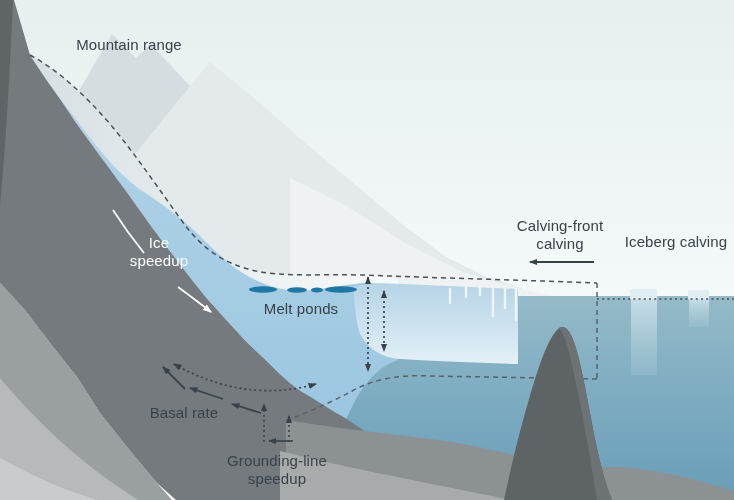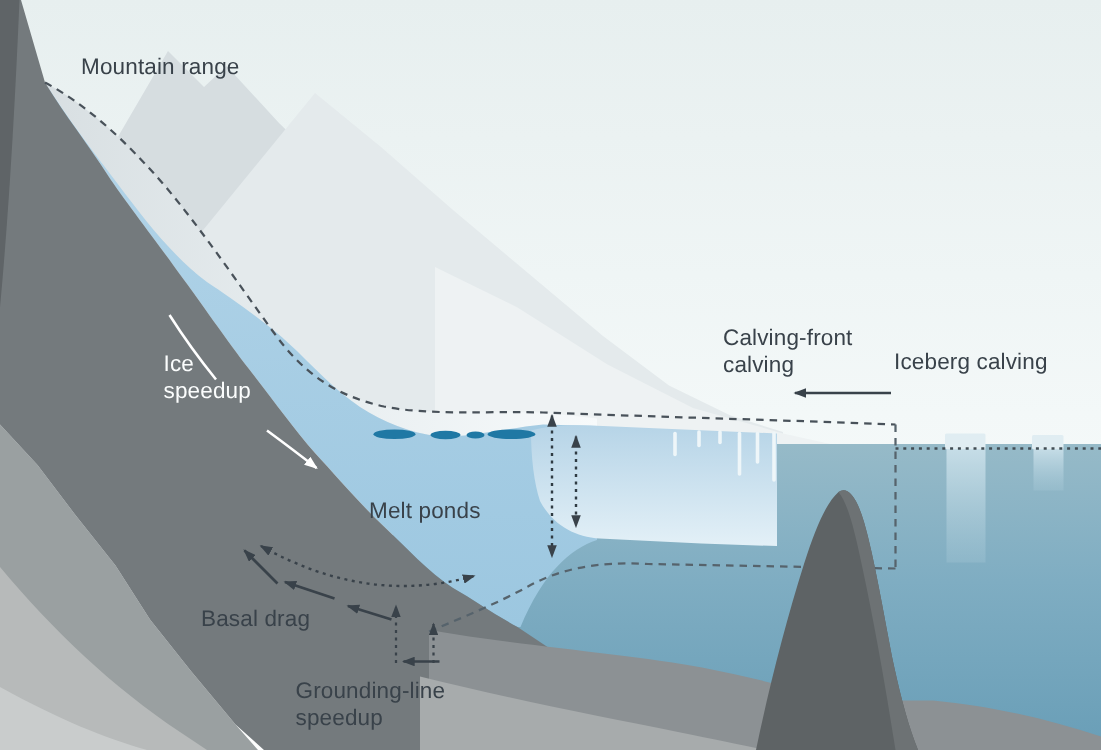--- a/index.html
+++ b/index.html
@@ -1,20 +1,20 @@
 <!DOCTYPE html>
 <html><head>
 <meta charset="utf-8">
 <style>
   html,body{margin:0;padding:0;background:#fff;}
   .stage{position:relative;width:734px;height:500px;overflow:hidden;
          font-family:"Liberation Sans","DejaVu Sans",sans-serif;}
   .stage svg{position:absolute;left:0;top:0;}
   .lbl{position:absolute;font-size:15px;line-height:17.5px;color:#39424a;
-       white-space:pre-line;letter-spacing:.1px;}
+       text-align:center;white-space:pre-line;letter-spacing:.1px;}
   .lbl.light{color:#fbfdfd;}
 </style>
 </head>
 <body>
 
 <div class="stage">
 <svg width="734" height="500" viewBox="0 0 734 500">
   <defs>
     <linearGradient id="gSky" x1="0" y1="0" x2="0" y2="1">
       <stop offset="0" stop-color="#e7efef"></stop>
@@ -148,20 +148,20 @@
     </g>
     <path d="M368,277 L368,371" stroke="#2f3b43" stroke-width="1.6" stroke-dasharray="2 3" marker-start="url(#ahD)" marker-end="url(#ahD)"></path>
     <path d="M384,291 L384,351" stroke="#2f3b43" stroke-width="1.6" stroke-dasharray="2 3" marker-start="url(#ahD)" marker-end="url(#ahD)"></path>
     <path d="M594,262 L530,262" stroke="#39424a" stroke-width="1.8" marker-end="url(#ahD)"></path>
   </g>
 </svg>
 
   <div class="lbl" style="left:54px;top:36px;width:150px;">Mountain range</div>
   <div class="lbl light" style="left:109px;top:234px;width:100px;">Ice
 speedup</div>
-  <div class="lbl" style="left:246px;top:300px;width:110px;margin-top:32px;">Melt ponds</div>
-  <div class="lbl" style="left:134px;top:404px;width:100px;">Basal drag</div>
+  <div class="lbl" style="left:246px;top:300px;width:110px;">Melt ponds</div>
+  <div class="lbl" style="left:134px;top:404px;width:100px;">Basal rate</div>
   <div class="lbl" style="left:197px;top:452px;width:160px;">Grounding-line
 speedup</div>
   <div class="lbl" style="left:482px;top:217px;width:156px;">Calving-front
 calving</div>
   <div class="lbl" style="left:596px;top:233px;width:160px;">Iceberg calving</div>
 </div>
 
 </body></html>

